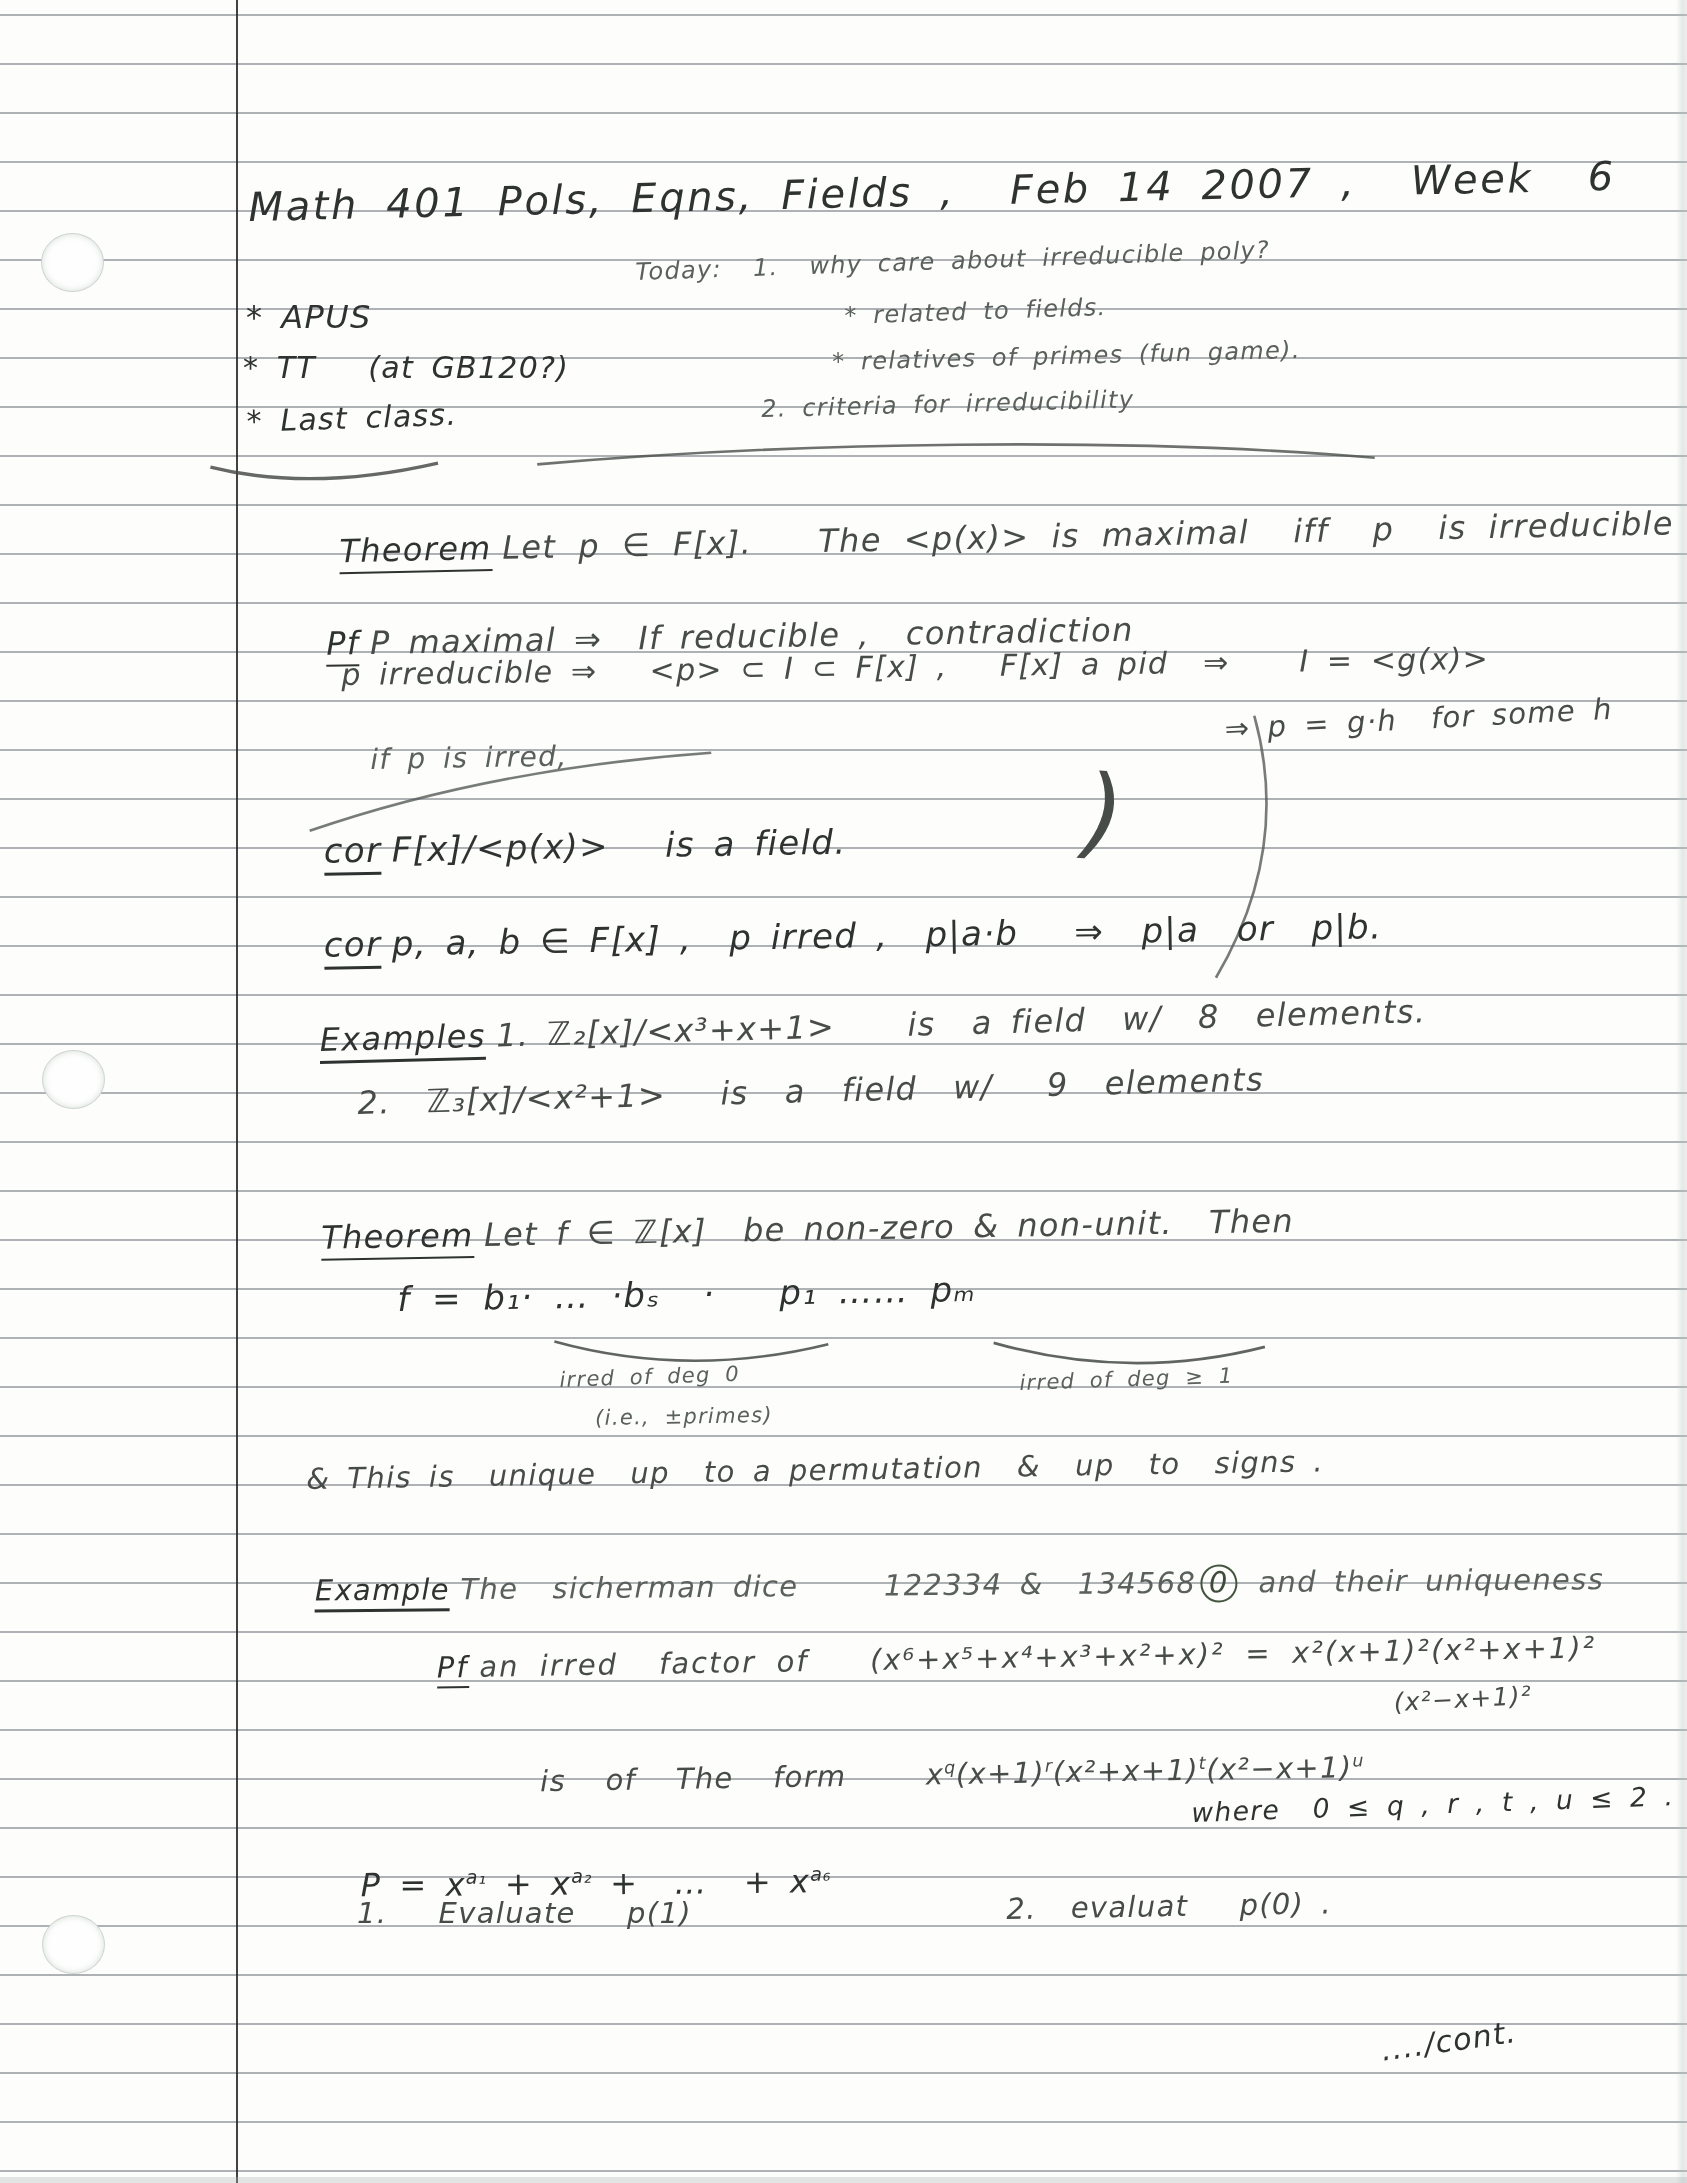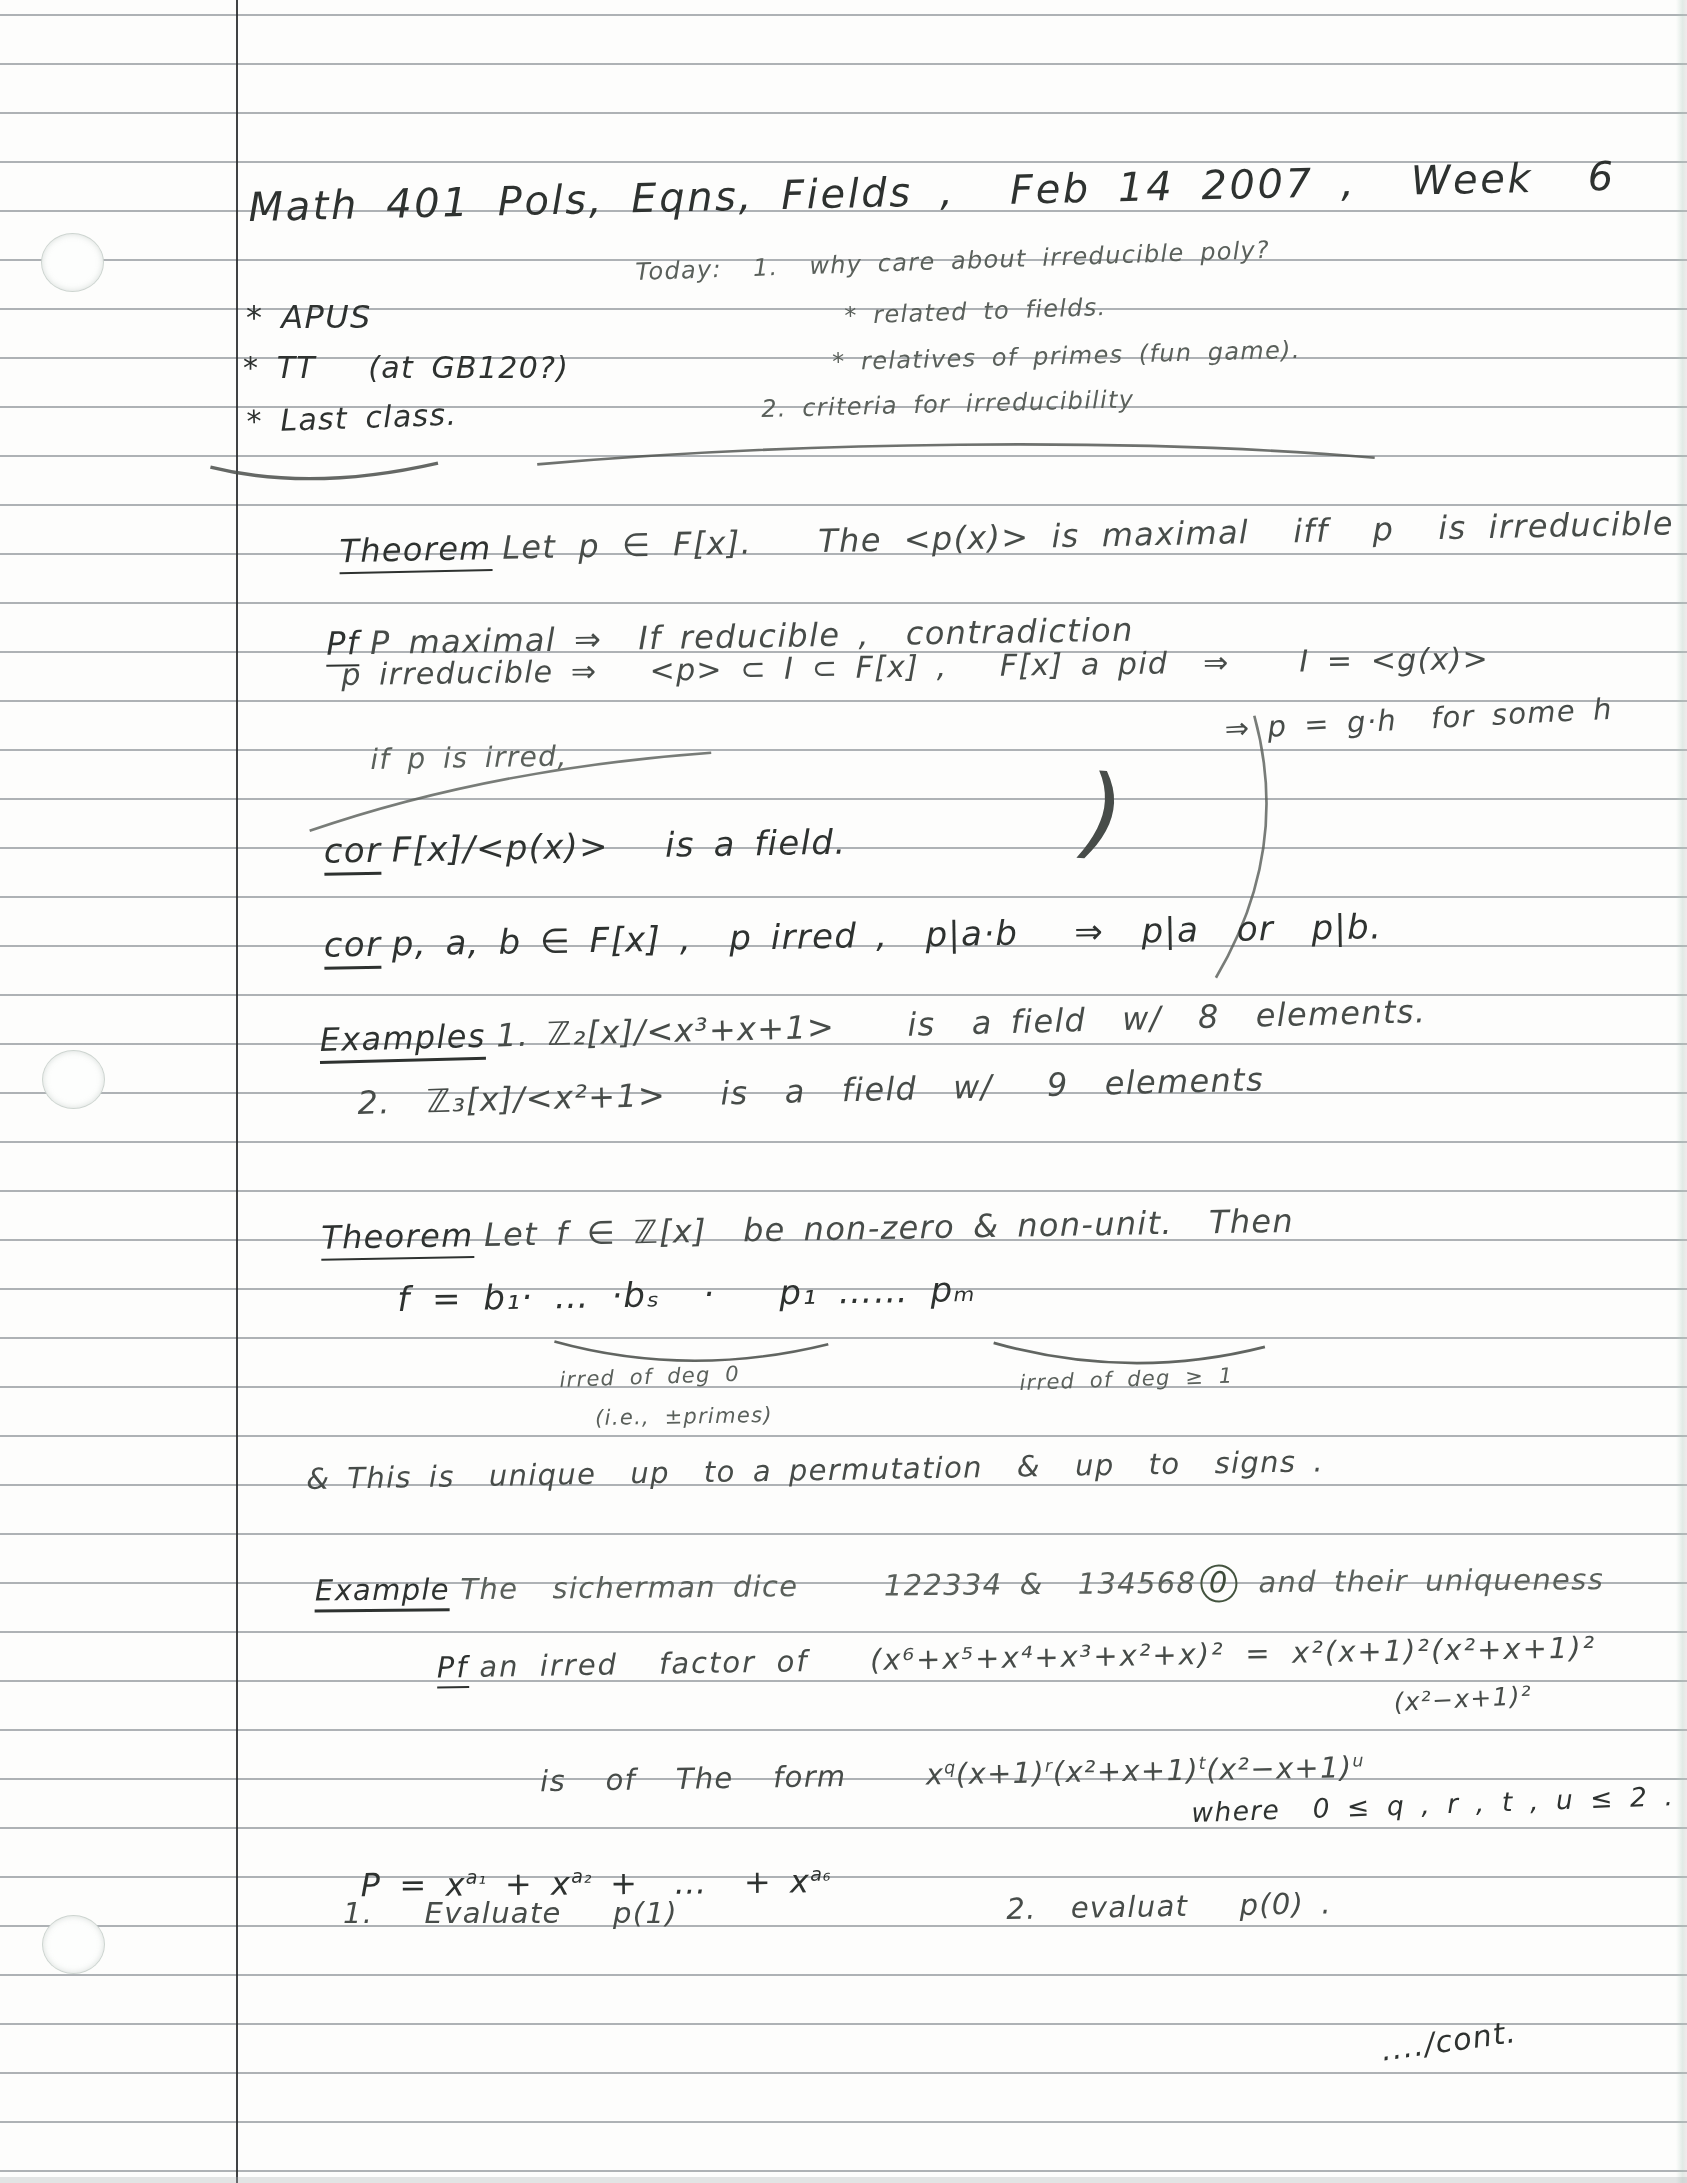--- a/index.html
+++ b/index.html
@@ -139,21 +139,21 @@
   <div class="hw ink2" style="left:460px;top:1733px;font-size:29px;word-spacing:9.3px;transform:rotate(-1deg);">
     <span>is  of  The  form    x</span><span class="sup">q</span><span>(x+1)</span><span class="sup">r</span><span>(x²+x+1)</span><span class="sup">t</span><span>(x²−x+1)</span><span class="sup">u</span>
   </div>
 
   <div class="hw ink" style="left:1191px;top:1798px;font-size:26.5px;transform:rotate(-2deg);">where  0 ≤ q , r , t , u ≤ 2 .</div>
 
   <div class="hw ink" style="left:288px;top:1831px;font-size:32px;transform:rotate(-0.5deg);">
     <span>P = x</span><span class="sup">a₁</span><span> + x</span><span class="sup">a₂</span><span> +  …  + x</span><span class="sup">a₆</span>
   </div>
 
-  <div class="hw ink2" style="left:343px;top:1897px;font-size:29px;">1.   Evaluate   p(1)</div>
+  <div class="hw ink2" style="left:357px;top:1897px;font-size:29px;">1.   Evaluate   p(1)</div>
   <div class="hw ink2" style="left:1006px;top:1893px;font-size:29px;transform:rotate(-1deg);">2.  evaluat   p(0) .</div>
 
   <div class="hw ink" style="left:1379px;top:2034px;font-size:30px;transform:rotate(-8deg);">..../cont.</div>
 
   <div class="edge-right"></div>
   <div class="edge-bottom"></div>
 </div>
 
 
 </body></html>

